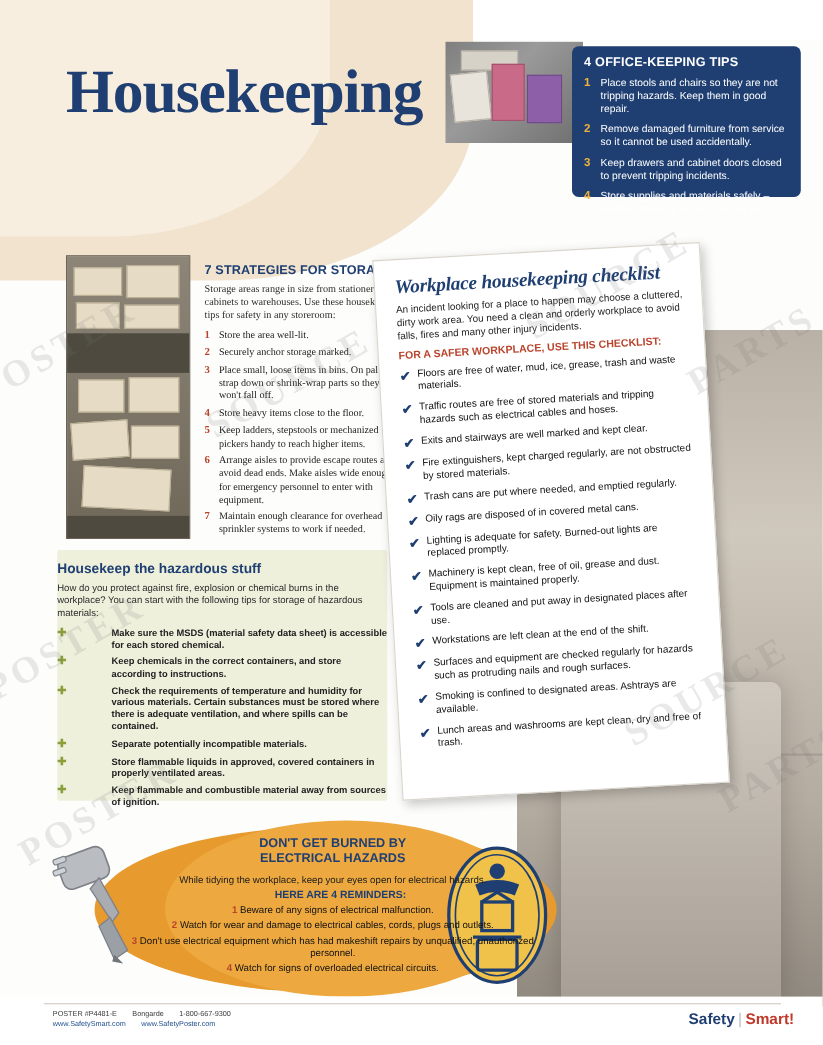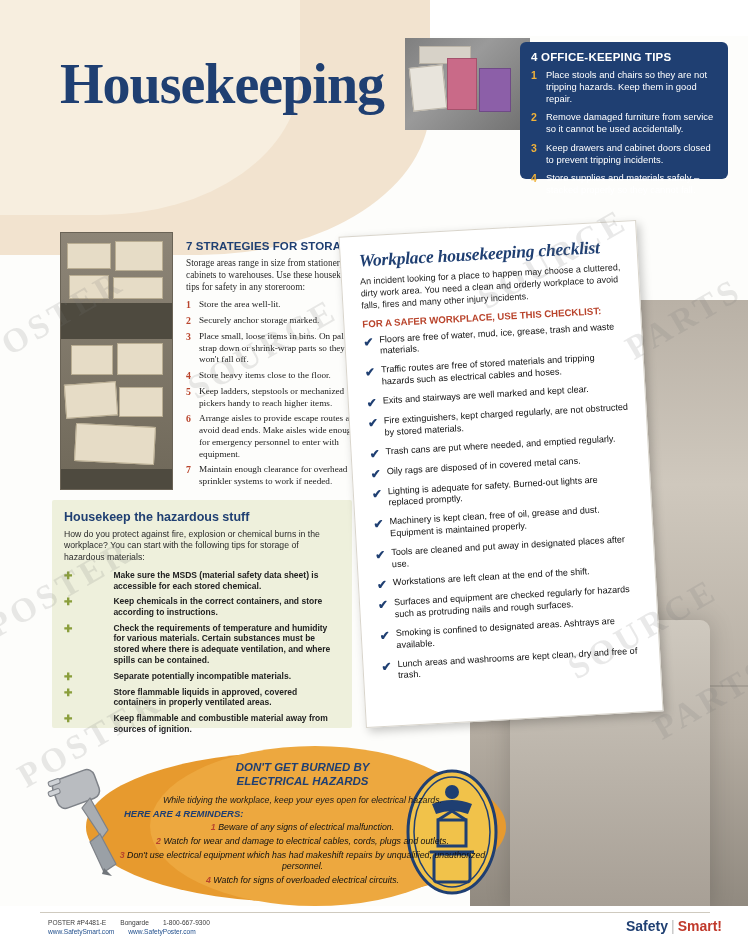--- a/index.html
+++ b/index.html
@@ -99,21 +99,21 @@
   .sec-title { color:#1f3f72; font-weight:700; font-size:11.5px; letter-spacing:.1px; margin-bottom:5px; }
   .sec-intro { font-family:"Liberation Serif", serif; font-size:9.3px; line-height:1.3; color:#2b2b2b; margin-bottom:6px; }
   .num-list { list-style:none; margin:0; padding:0; }
   .num-list li { display:flex; gap:5px; margin-bottom:4px; }
   .num-list .n { color:#b9442c; font-weight:700; font-size:9.8px; min-width:8px; font-family:"Liberation Serif", serif; }
   .num-list .t { font-family:"Liberation Serif", serif; font-size:9.2px; line-height:1.28; color:#222; }
 
   
   .hazard {
     position:absolute; left:52px; top:500px; width:300px; height:228px;
-    background:#eef0dc; border-radius:2px; padding:10px 12px;
+    background:#eef0dc; border-radius:2px; padding:10px 0;
   }
   .hazard h3 { margin:0 0 5px 0; color:#1f3f72; font-size:12.5px; font-weight:700; }
   .hazard p.lead { margin:0 0 7px 0; font-size:8.7px; line-height:1.3; color:#2b2b2b; }
   .plus-list { list-style:none; margin:0; padding:0; }
   .plus-list li { display:flex; gap:5px; margin-bottom:5px; }
   .plus { color:#8a9e3c; font-weight:700; font-size:10px; line-height:1; margin-top:1px; }
   .plus-list .t { font-size:8.5px; line-height:1.26; color:#222; font-weight:700;margin-left:36px; }
 
   
   .checklist {
@@ -138,25 +138,25 @@
   
   .elec-blob {
     position:absolute; left:86px; top:752px; width:420px; height:150px;
     background:#e79a2e; border-radius:50% / 50%;
   }
   .elec-blob2 {
     position:absolute; left:150px; top:746px; width:330px; height:160px;
     background:#eda83f; border-radius:50% / 50%;
   }
   .elec {
-    position:absolute; left:110px; top:760px; width:385px;font-style:italic;
+    position:absolute; left:110px; top:760px; width:385px;
   }
   .elec-title { text-align:center; color:#1f3f72; font-weight:700; font-size:11.5px; line-height:1.25; margin-bottom:6px; }
   .elec-lead { text-align:center; font-size:8.8px; color:#1b1b1b; margin-bottom:3px; }
-  .elec-sub { color:#1f3f72; font-weight:700; font-size:9.5px; margin:0 0 3px 14px; }
+  .elec-sub { color:#1f3f72; font-weight:700; font-size:9.5px; margin:0 0 3px 14px;text-align:center; }
   .elec-list { list-style:none; margin:0; padding:0; }
   .elec-list li { font-size:8.8px; line-height:1.35; color:#111; margin-bottom:2px; text-align:center; }
   .elec-list .n { color:#b9442c; font-weight:700; }
 
   .plug {
     position:absolute; left:46px; top:768px; width:86px; height:110px;
   }
 
   .bin {
     position:absolute; left:404px; top:768px; width:96px; height:128px;

